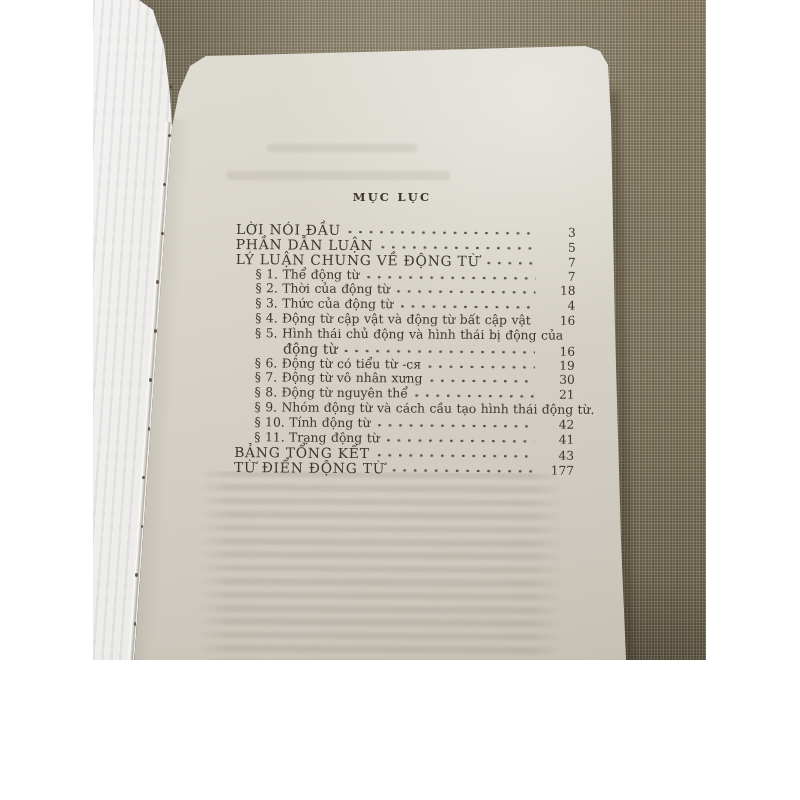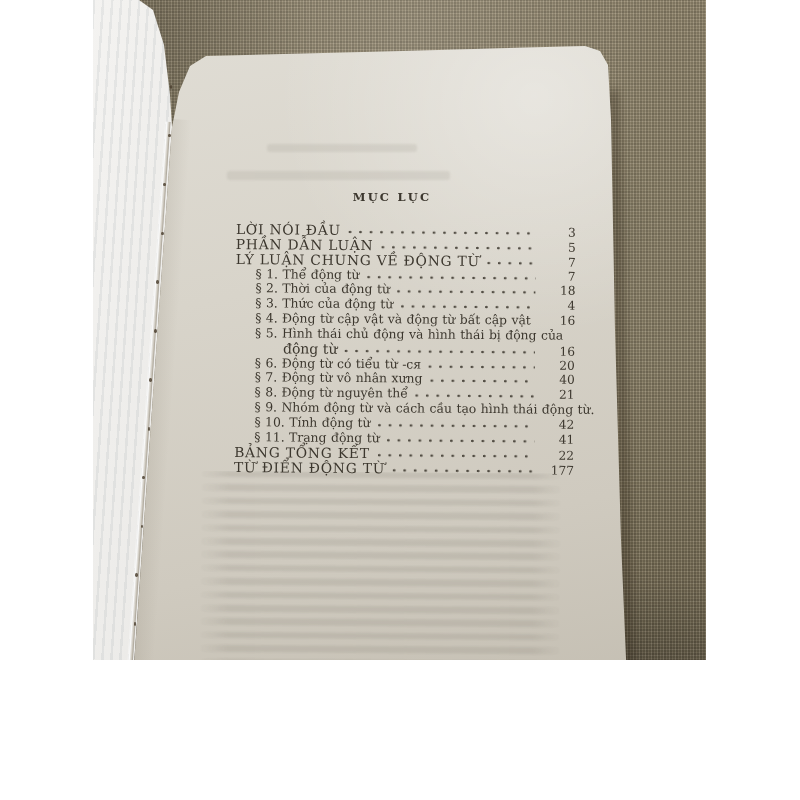--- a/index.html
+++ b/index.html
@@ -169,26 +169,26 @@
               <span class="num"></span>
             </div>
             <div class="row continuation">
               <span class="lbl">động từ</span>
               <span class="leader on"></span>
               <span class="num">16</span>
             </div>
             <div class="row section">
               <span class="lbl">§ 6. Động từ có tiểu từ -ся</span>
               <span class="leader on"></span>
-              <span class="num">20</span>
+              <span class="num">19</span>
             </div>
             <div class="row section">
               <span class="lbl">§ 7. Động từ vô nhân xưng</span>
               <span class="leader on"></span>
-              <span class="num">40</span>
+              <span class="num">30</span>
             </div>
             <div class="row section">
               <span class="lbl">§ 8. Động từ nguyên thể</span>
               <span class="leader on"></span>
               <span class="num">21</span>
             </div>
             <div class="row section">
               <span class="lbl">§ 9. Nhóm động từ và cách cầu tạo hình thái động từ.</span>
               <span class="leader"></span>
               <span class="num">21</span>
@@ -199,21 +199,21 @@
               <span class="num">42</span>
             </div>
             <div class="row section">
               <span class="lbl">§ 11. Trạng động từ</span>
               <span class="leader on"></span>
               <span class="num">41</span>
             </div>
             <div class="row main">
               <span class="lbl">BẢNG TỔNG KẾT</span>
               <span class="leader on"></span>
-              <span class="num">22</span>
+              <span class="num">43</span>
             </div>
             <div class="row main">
               <span class="lbl">TỪ ĐIỂN ĐỘNG TỪ</span>
               <span class="leader on"></span>
               <span class="num">177</span>
             </div>
           </div>
       </div>
     </div>
 

